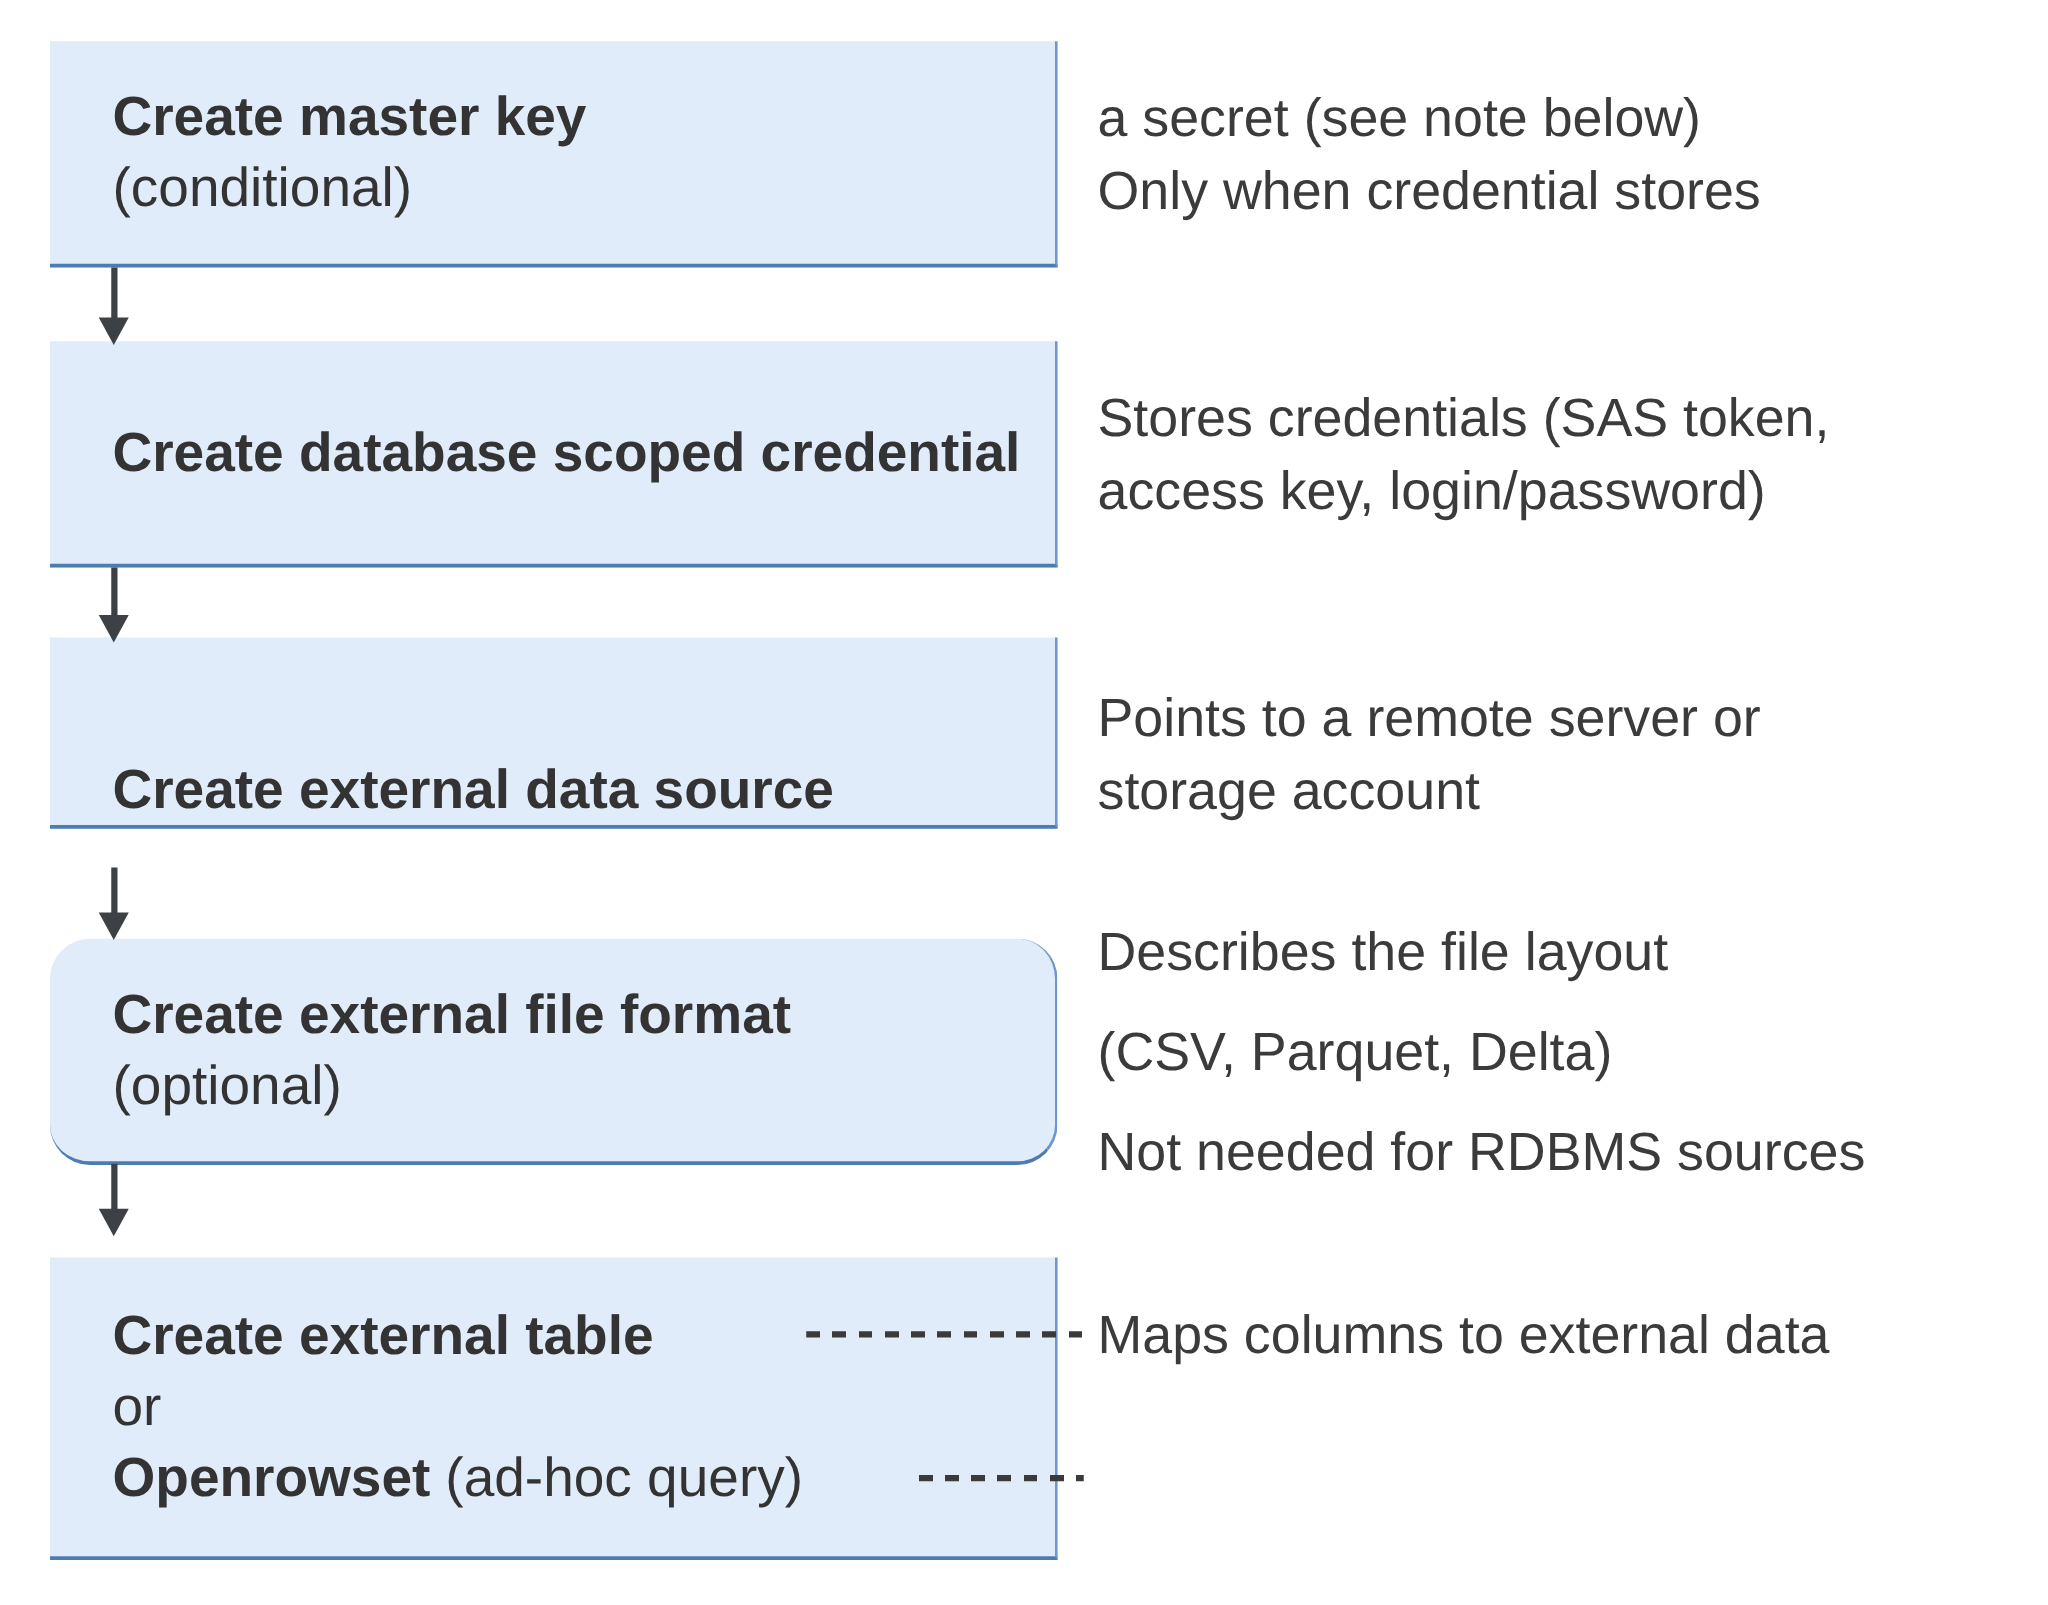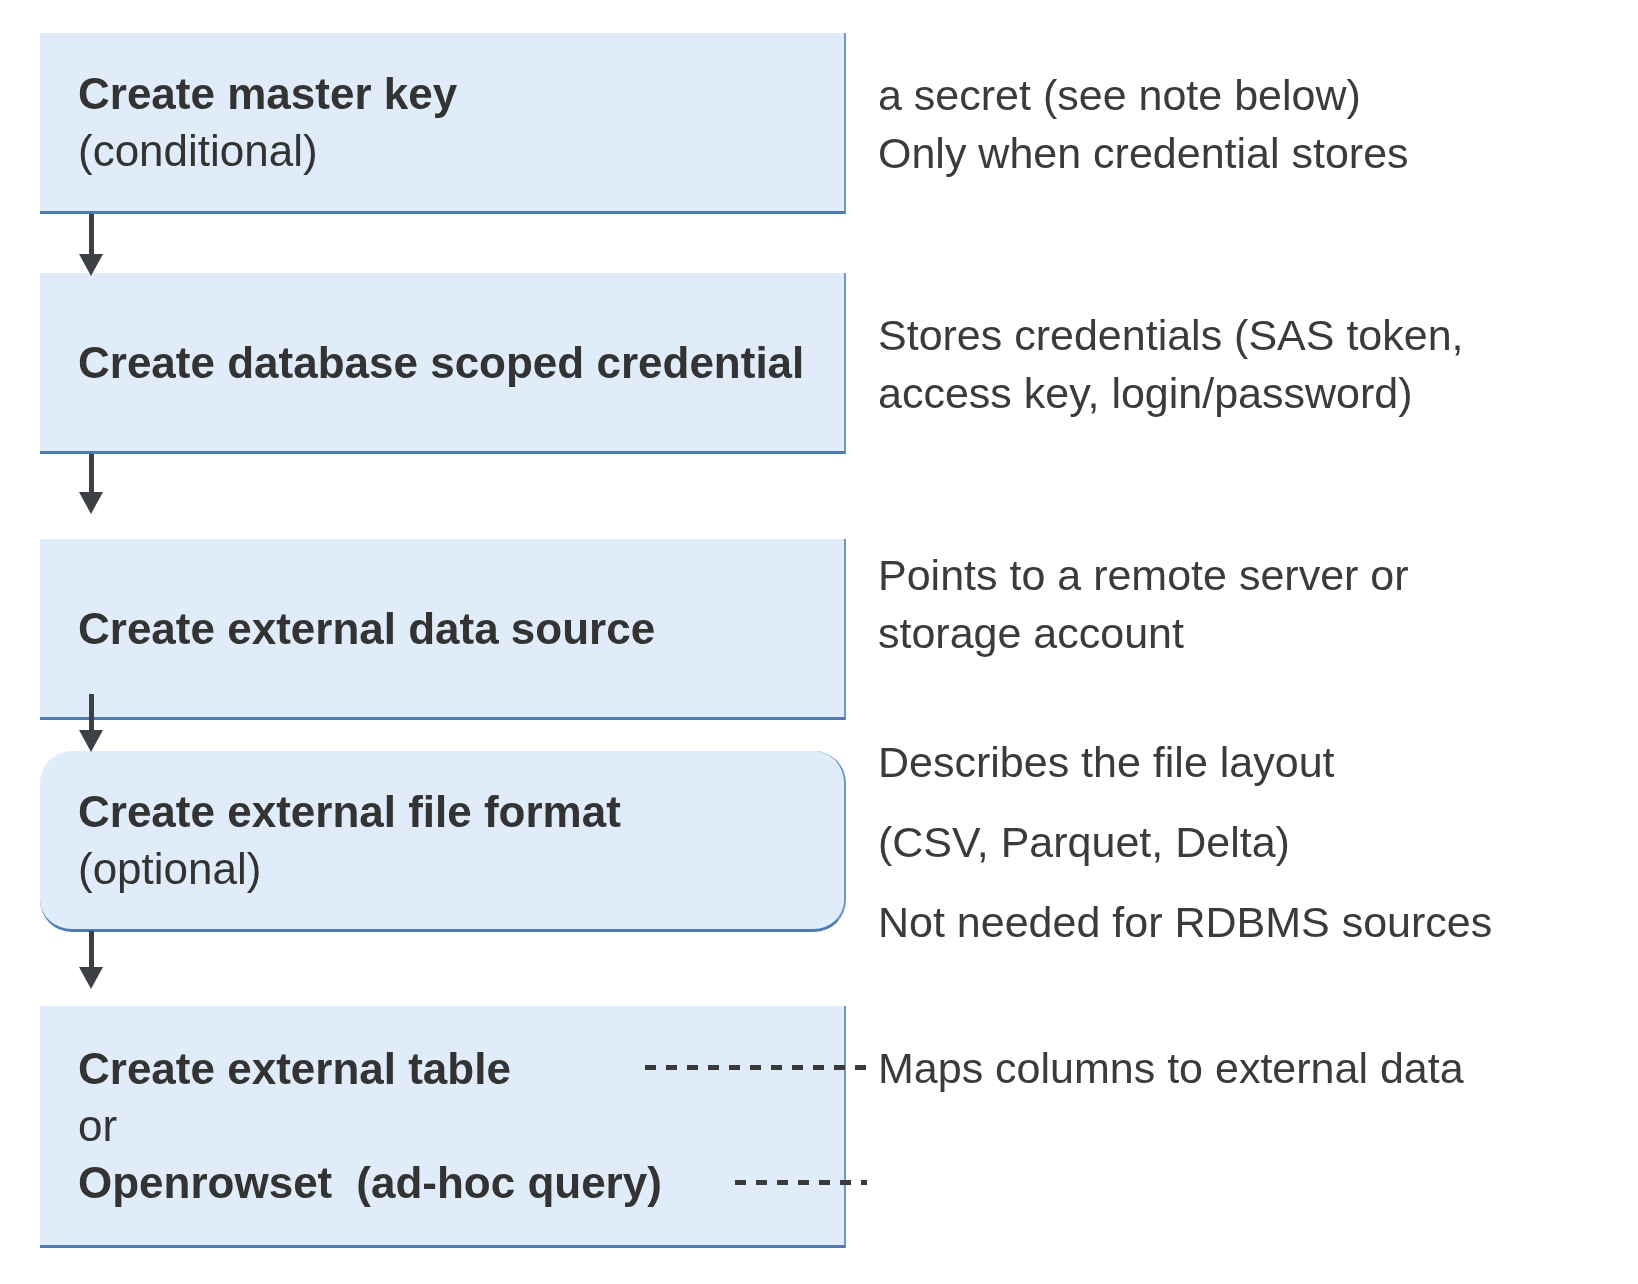--- a/index.html
+++ b/index.html
@@ -24,31 +24,31 @@
   .flow-box {
     position: absolute;
     left: 40px;
     width: 806px;
     background: var(--box-fill);
     border-right: 2px solid var(--box-border-right);
     border-bottom: 3px solid var(--box-border-bottom);
     display: flex;
     flex-direction: column;
     justify-content: center;
-    padding-left: 38px;
+    padding-left: 50px;
     padding-right: 20px;
     font-size: 44px;
     line-height: 57px;
     color: var(--title-text);
   }
   .box-title { font-weight: 700; }
   .box-subtitle { font-weight: 400; }
   .box-line { font-weight: 400; }
   .inline-bold { font-weight: 700; }
-  .inline-regular { font-weight: 700; margin-left: 24px; }
+  .inline-regular { font-weight: 400; margin-left: 12px; }
   .arrow { position: absolute; left: 79px; width: 25px; }
   .arrow .stem {
     position: absolute;
     left: 10px;
     top: 0;
     width: 5px;
     background: var(--arrow);
   }
   .arrow .head {
     position: absolute;
@@ -85,21 +85,21 @@
 
   <div class="flow-box" style="top:33px; height:181px;">
     <div class="box-title">Create master key</div>
     <div class="box-subtitle">(conditional)</div>
   </div>
 
   <div class="flow-box" style="top:273px; height:181px;">
     <div class="box-title">Create database scoped credential</div>
   </div>
 
-  <div class="flow-box" style="top:539px; height:181px;">
+  <div class="flow-box" style="top:510px; height:153px;justify-content:flex-end;">
     <div class="box-title">Create external data source</div>
   </div>
 
   <div class="flow-box" style="top:751px; height:181px;border-radius:32px;">
     <div class="box-title">Create external file format</div>
     <div class="box-subtitle">(optional)</div>
   </div>
 
   <div class="flow-box" style="top:1006px; height:242px;">
     <div class="box-title">Create external table</div>

